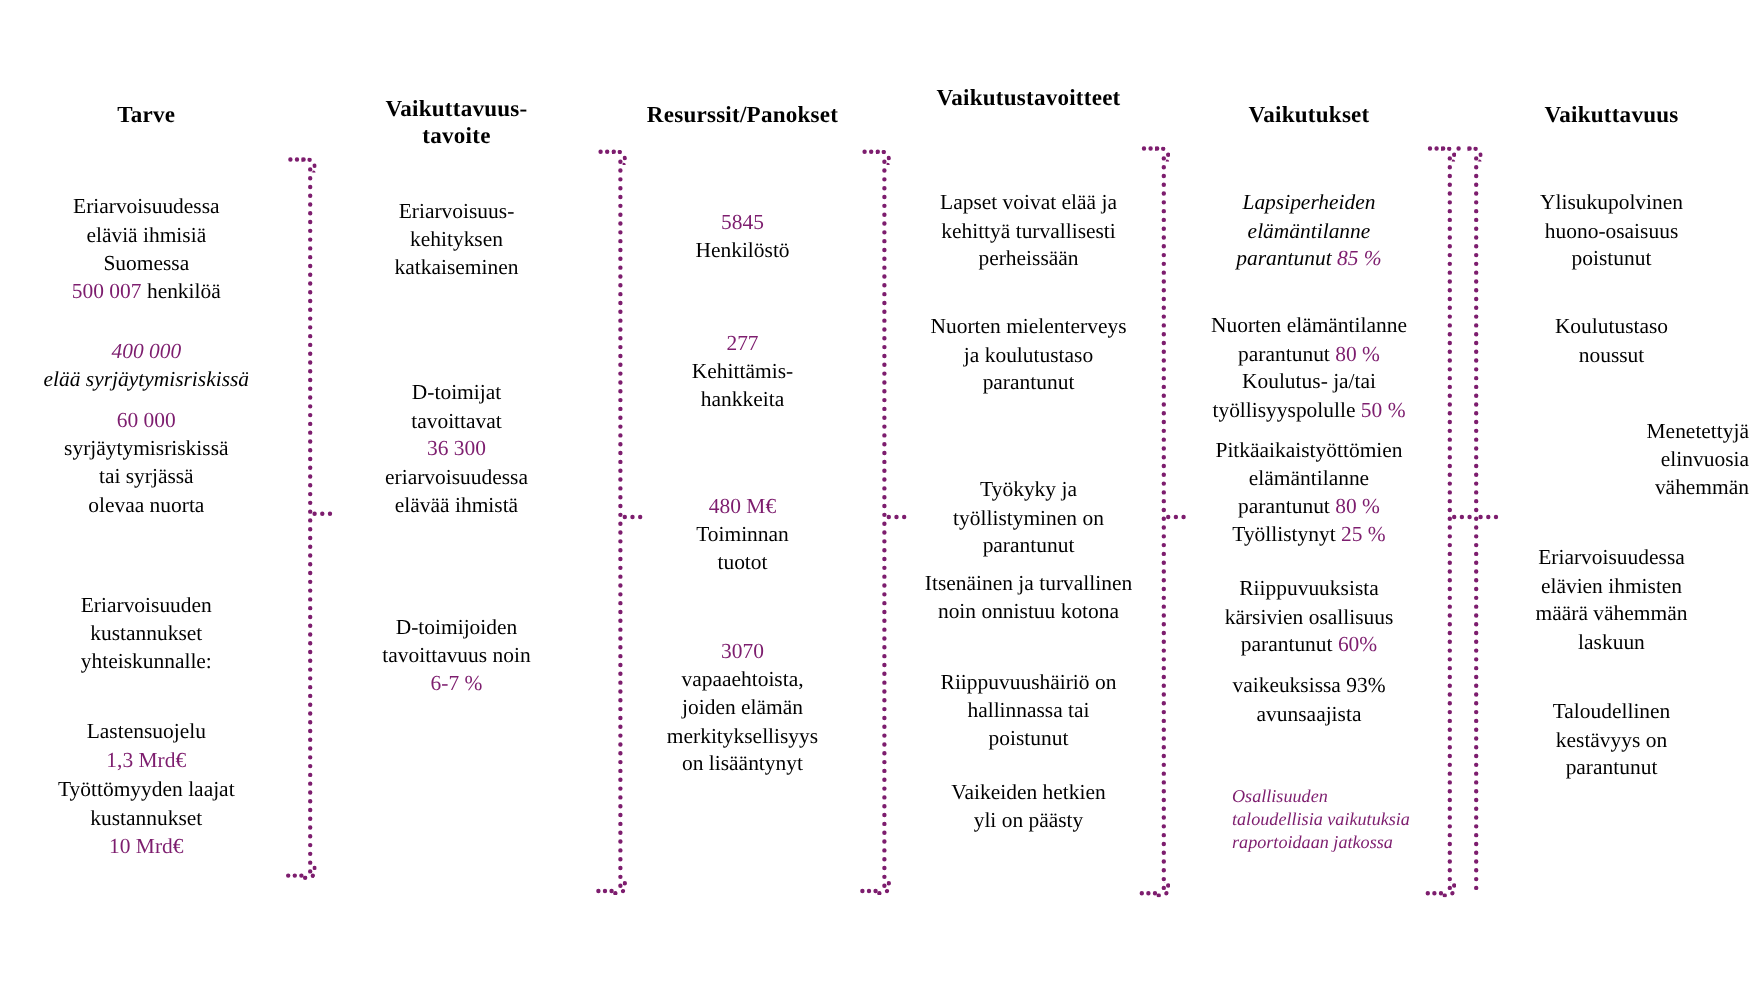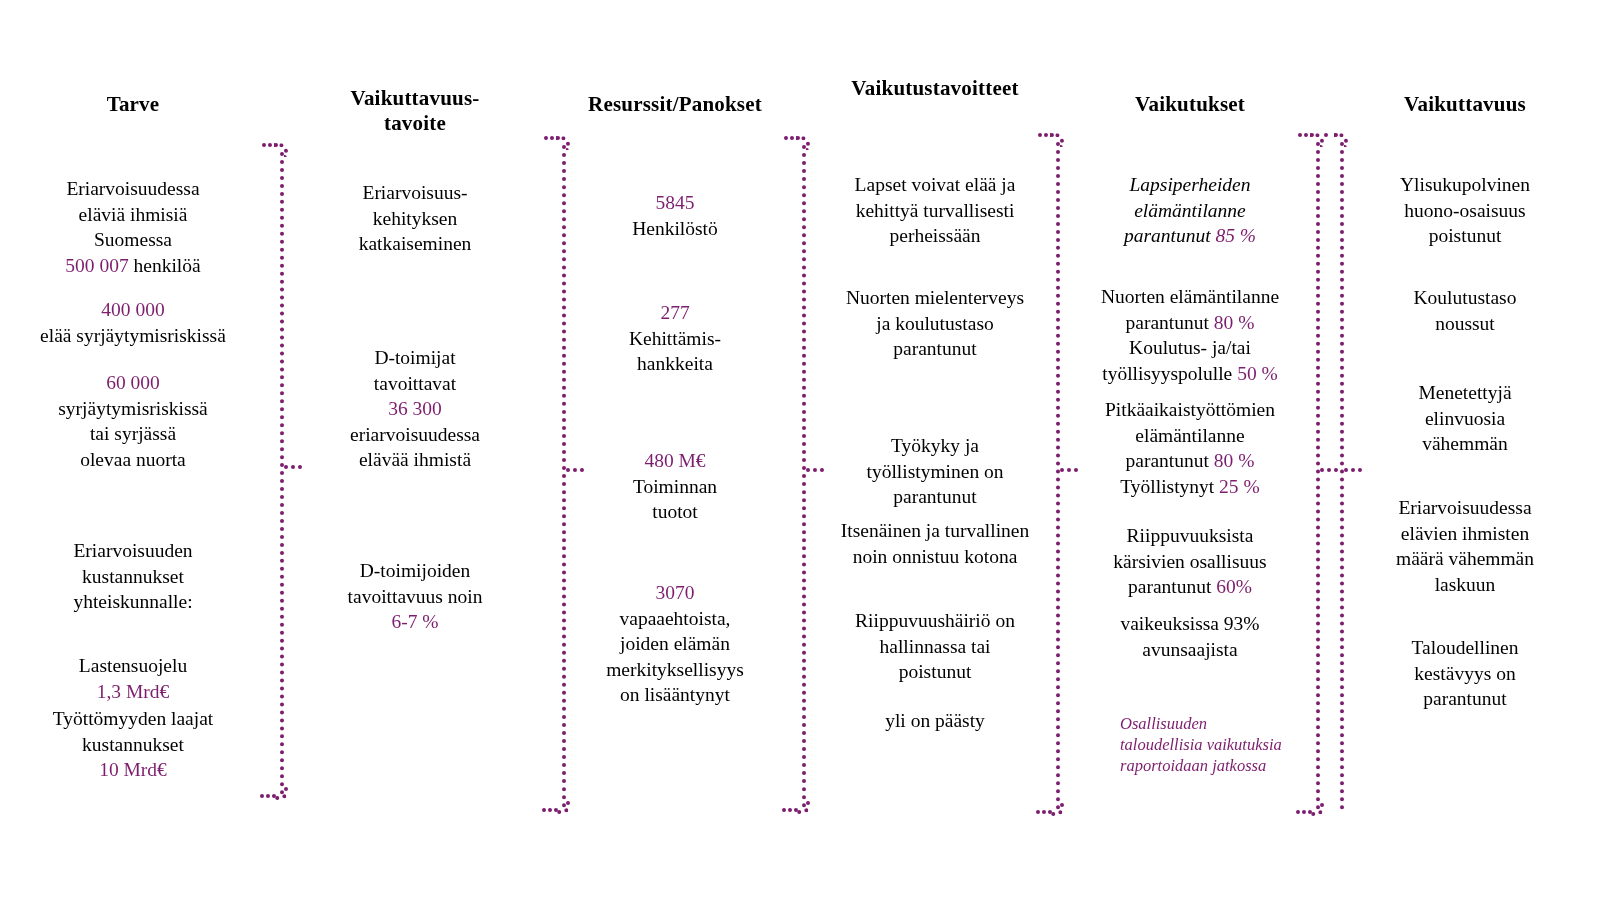--- a/index.html
+++ b/index.html
@@ -106,21 +106,21 @@
 <div id="board">
 
   <div class="col" style="left:8px;">
     <div class="col-title">Tarve</div>
     <div class="block" style="top:176px;">
       <div><span class="num" style="color:#000">Eriarvoisuudessa</span></div>
       <div><span>eläviä ihmisiä</span></div>
       <div><span>Suomessa</span></div>
       <div><span class="num">500 007</span><span>  henkilöä</span></div>
     </div>
-    <div class="block" style="top:297px;">
+    <div class="block" style="top:307px;font-style:italic;">
       <div><span class="num">400 000</span></div>
       <div><span>elää syrjäytymisriskissä</span></div>
     </div>
     <div class="block" style="top:370px;">
       <div><span class="num">60 000</span></div>
       <div><span>syrjäytymisriskissä</span></div>
       <div><span>tai syrjässä</span></div>
       <div><span>olevaa nuorta</span></div>
     </div>
     <div class="block" style="top:538px;">
@@ -208,20 +208,21 @@
     <div class="block narrow" style="top:518px;width:250px;left:0;">
       <div><span>Itsenäinen ja turvallinen</span></div>
       <div><span>noin onnistuu kotona</span></div>
     </div>
     <div class="block narrow" style="top:608px;">
       <div><span>Riippuvuushäiriö on</span></div>
       <div><span>hallinnassa tai</span></div>
       <div><span>poistunut</span></div>
     </div>
     <div class="block narrow" style="top:708px;">
+      <div><span>Vaikeiden hetkien</span></div>
       <div><span>yli on päästy</span></div>
     </div>
   </div>
 
   <div class="col" style="left:1065px;">
     <div class="col-title" style="top:92px;">Vaikutukset</div>
     <div class="block narrow" style="top:172px;font-style:italic;">
       <div><span>Lapsiperheiden</span></div>
       <div><span>elämäntilanne</span></div>
       <div><span>parantunut </span><span class="num">85 %</span></div>
@@ -258,21 +259,21 @@
     <div class="col-title" style="top:92px;">Vaikuttavuus</div>
     <div class="block" style="top:172px;">
       <div><span>Ylisukupolvinen</span></div>
       <div><span>huono-osaisuus</span></div>
       <div><span>poistunut</span></div>
     </div>
     <div class="block" style="top:285px;">
       <div><span>Koulutustaso</span></div>
       <div><span>noussut</span></div>
     </div>
-    <div class="block" style="top:380px;">
+    <div class="block" style="top:380px;text-align:right;">
       <div><span>Menetettyjä</span></div>
       <div><span>elinvuosia</span></div>
       <div><span>vähemmän</span></div>
     </div>
     <div class="block" style="top:495px;">
       <div><span>Eriarvoisuudessa</span></div>
       <div><span>elävien ihmisten</span></div>
       <div><span>määrä vähemmän</span></div>
       <div><span>laskuun</span></div>
     </div>

